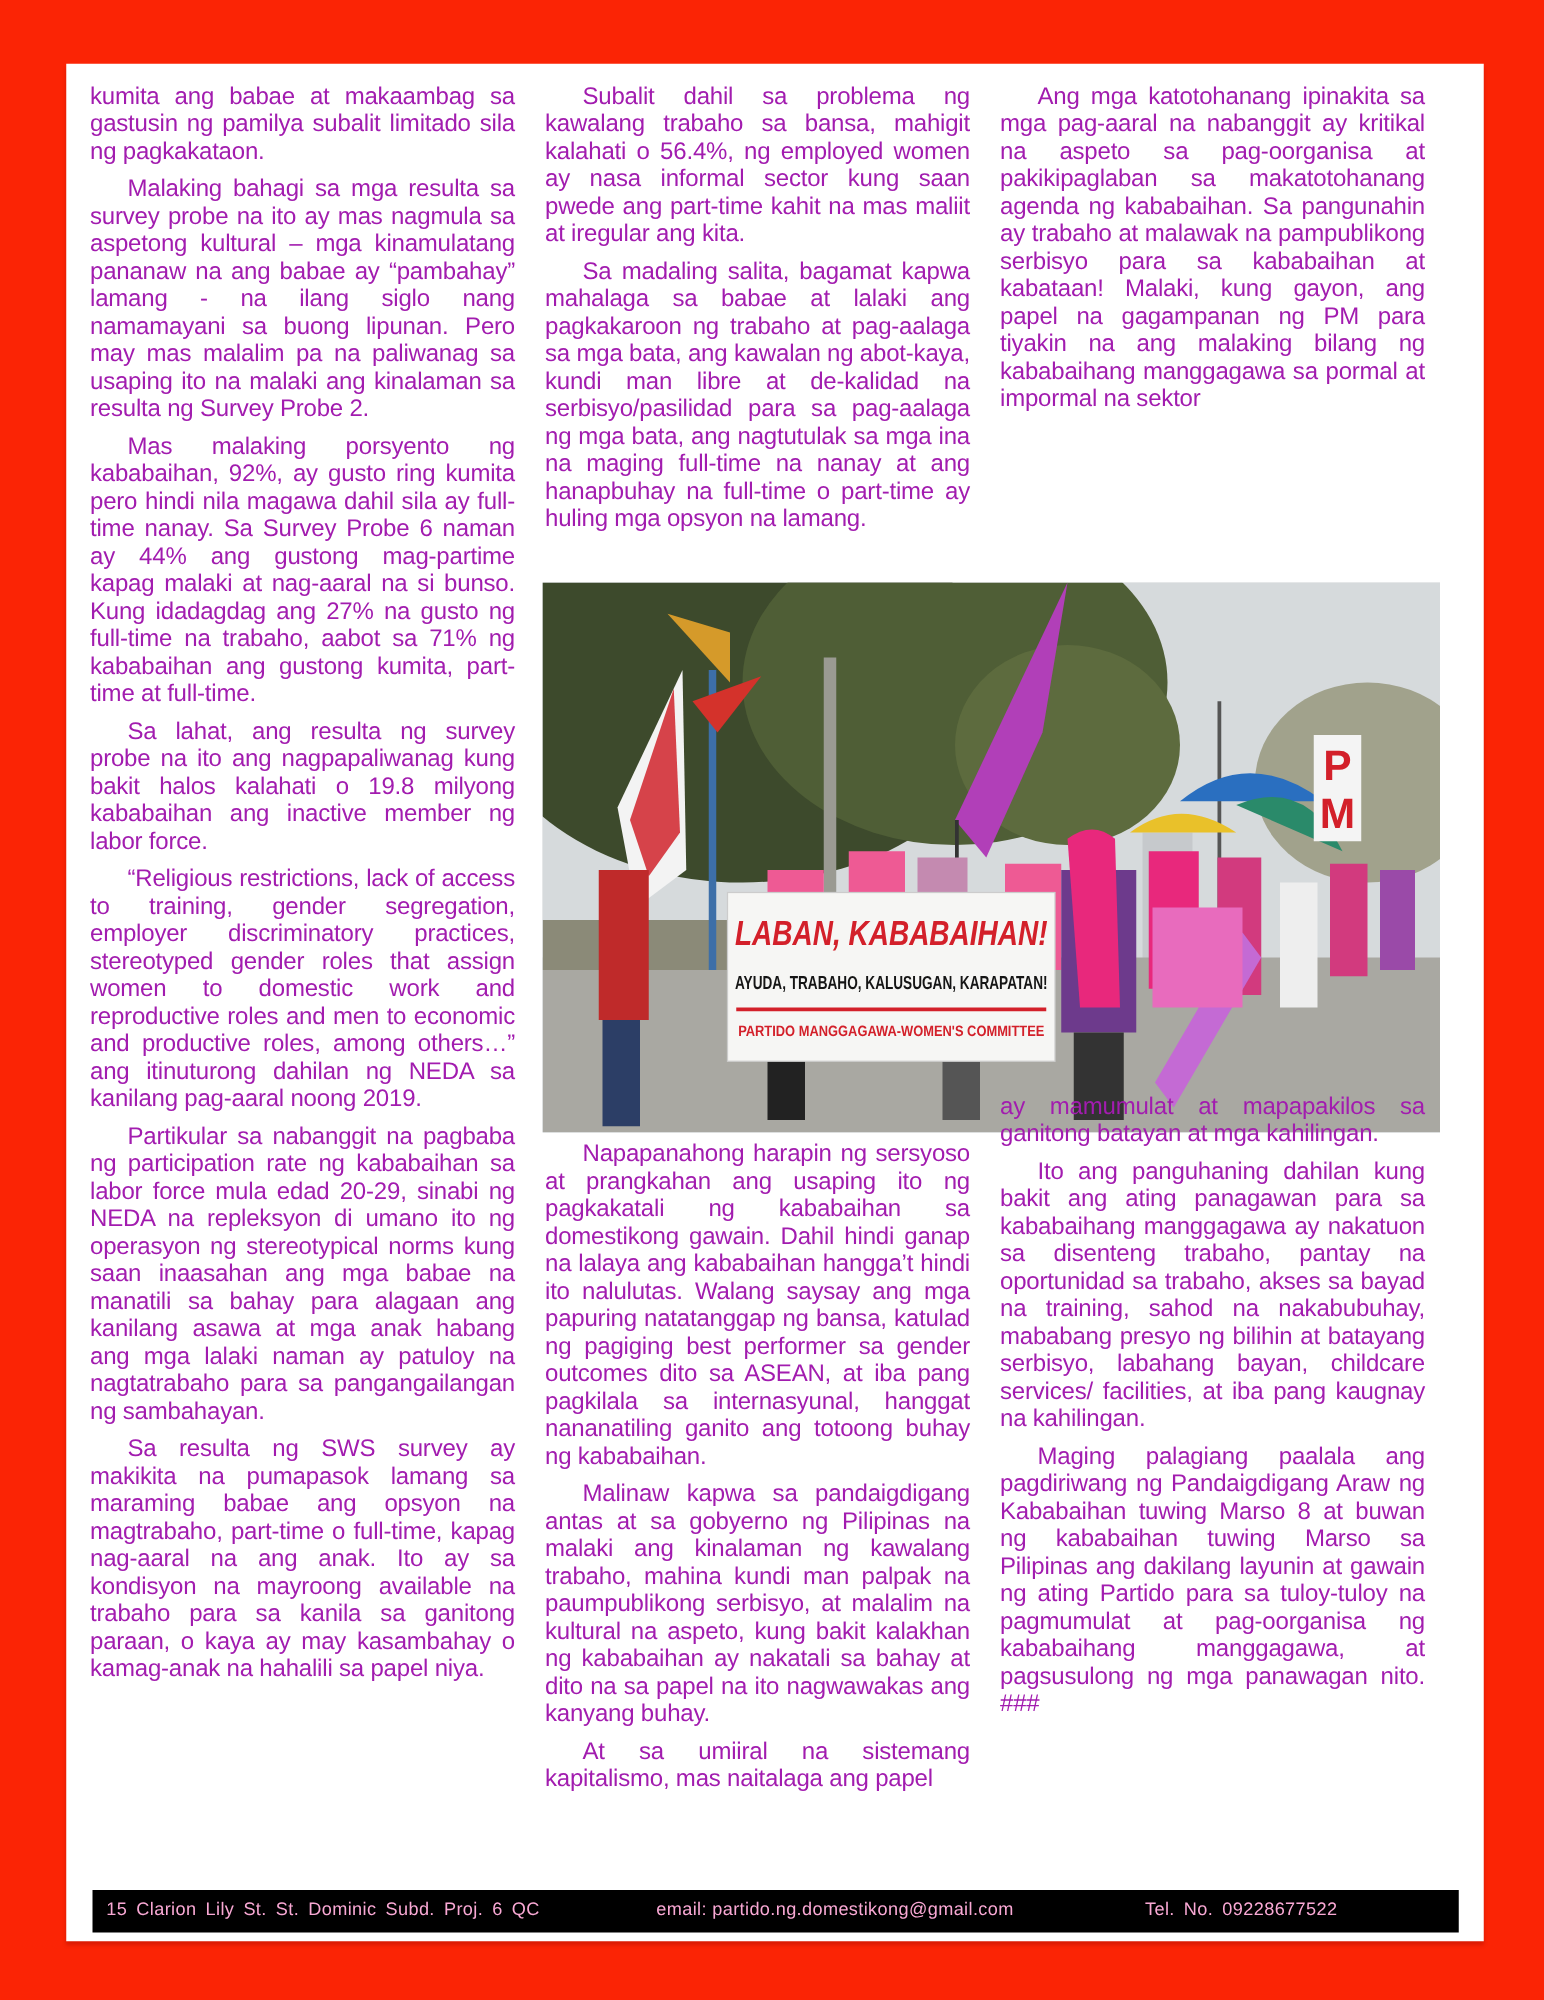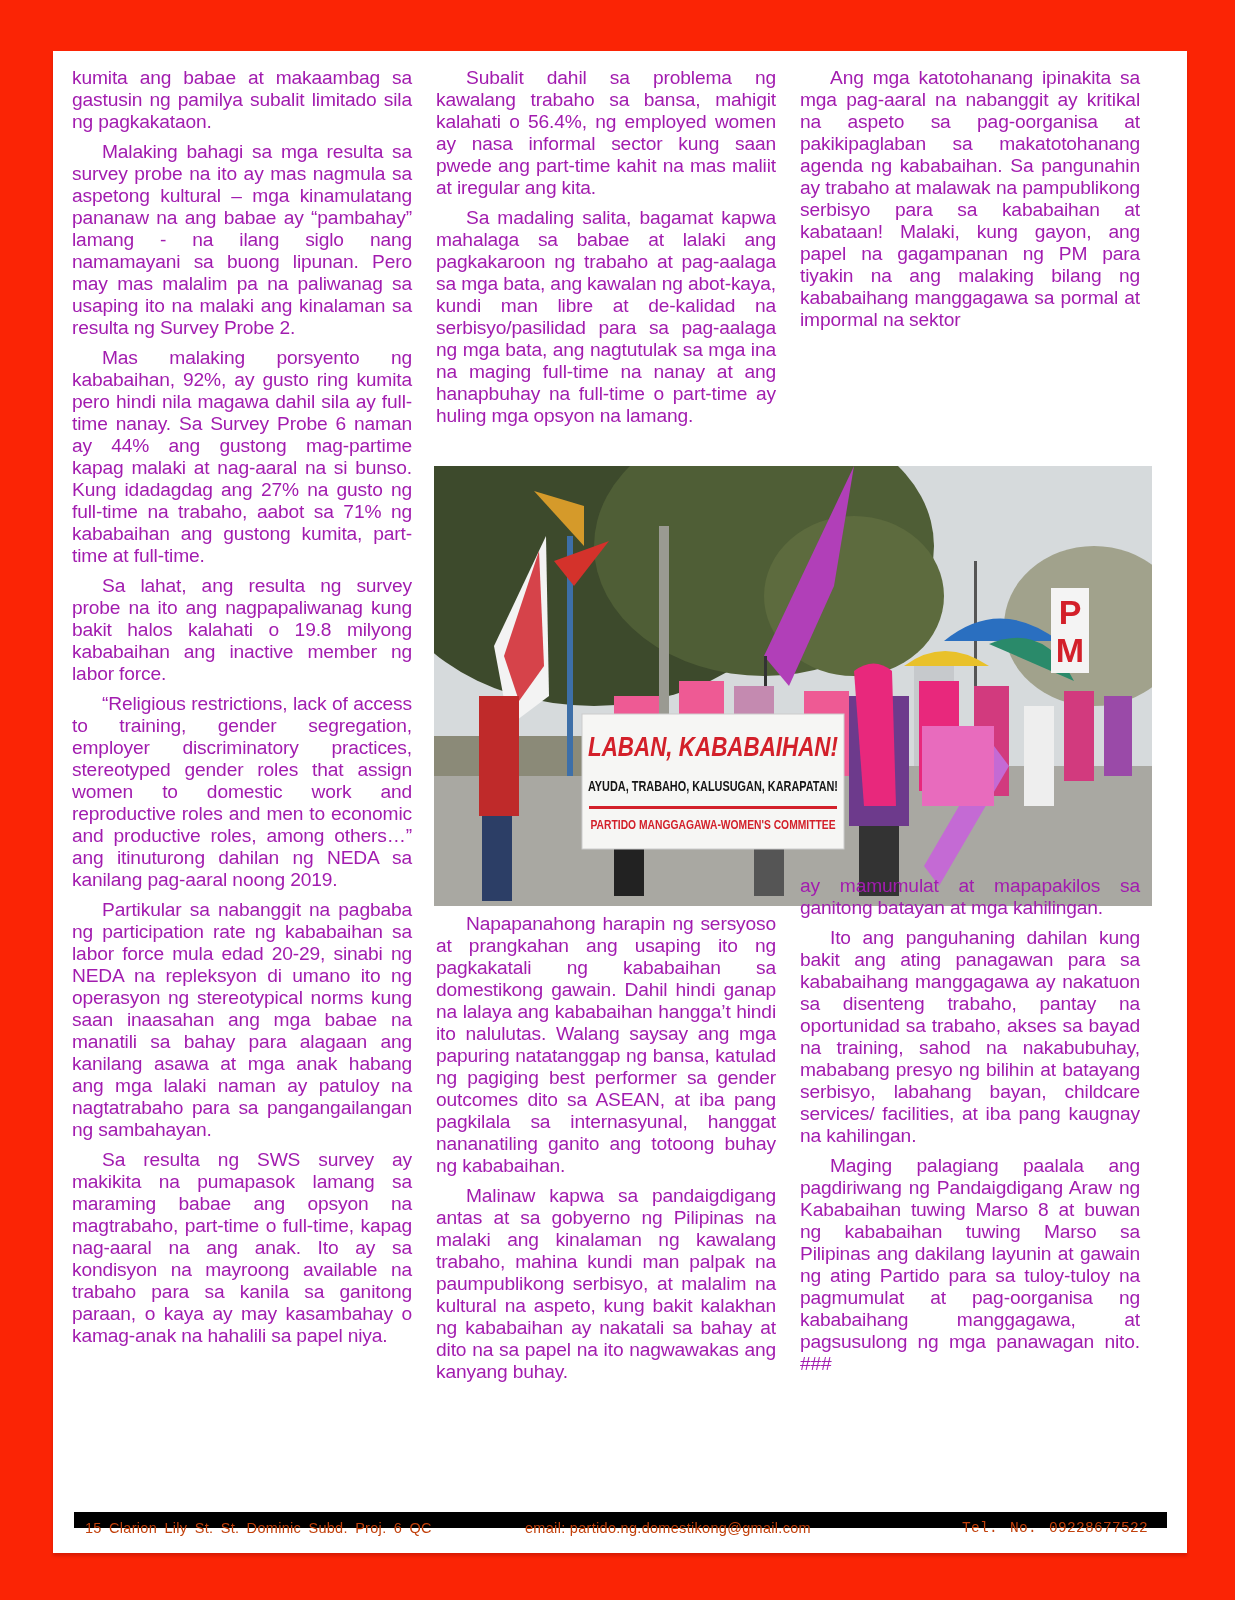--- a/index.html
+++ b/index.html
@@ -39,30 +39,30 @@
     left: 381px; top: 415px;
     width: 718px; height: 440px;
     overflow: hidden;
     background: #cfd3d6;
   }
   .photo svg { display: block; }
 
   .footer {
     position: absolute;
     left: 21px; top: 1461px;
-    width: 1093px; height: 16px;
+    width: 1093px; height: 34px;
     background: #000;
-    color: #c2410c;
+    color: #f9a8d4;
     font-size: 14.5px;
     letter-spacing: 0.3px;
   }
   .footer span { position: absolute; top: 8px; white-space: nowrap; }
   .f-addr { left: 11px; word-spacing: 3px; }
   .f-email { left: 451px; }
-  .f-tel { left: 888px; word-spacing: 3px; font-family: Liberation Mono, monospace; }
+  .f-tel { left: 842px; word-spacing: 3px; }
 </style>
 </head>
 <body>
 
 <div class="page">
 
   <div class="col col1">
       <p class="cont">kumita ang babae at makaambag sa gastusin ng pamilya subalit limitado sila ng pagkakataon.</p>
       <p>Malaking bahagi sa mga resulta sa survey probe na ito ay mas nagmula sa aspetong kultural – mga kinamulatang pananaw na ang babae ay “pambahay” lamang - na ilang siglo nang namamayani sa buong lipunan. Pero may mas malalim pa na paliwanag sa usaping ito na malaki ang kinalaman sa resulta ng Survey Probe 2.</p>
       <p>Mas malaking porsyento ng kababaihan, 92%, ay gusto ring kumita pero hindi nila magawa dahil sila ay full-time nanay. Sa Survey Probe 6 naman ay 44% ang gustong mag-partime kapag malaki at nag-aaral na si bunso. Kung idadagdag ang 27% na gusto ng full-time na trabaho, aabot sa 71% ng kababaihan ang gustong kumita, part-time at full-time.</p>
@@ -142,20 +142,21 @@
         <text x="279" y="325" text-anchor="middle" font-family="Liberation Sans, sans-serif" font-weight="bold" font-size="15" fill="#151515" textLength="250" lengthAdjust="spacingAndGlyphs">AYUDA, TRABAHO, KALUSUGAN, KARAPATAN!</text>
         <rect x="155" y="340" width="248" height="3" fill="#d3202a"></rect>
         <text x="279" y="363" text-anchor="middle" font-family="Liberation Sans, sans-serif" font-weight="bold" font-size="12" fill="#d3202a" textLength="245" lengthAdjust="spacingAndGlyphs">PARTIDO MANGGAGAWA-WOMEN'S COMMITTEE</text>
       </g>
     </svg>
   </div>
 
   <div class="col col2b">
       <p>Napapanahong harapin ng sersyoso at prangkahan ang usaping ito ng pagkakatali ng kababaihan sa domestikong gawain. Dahil hindi ganap na lalaya ang kababaihan hangga’t hindi ito nalulutas. Walang saysay ang mga papuring natatanggap ng bansa, katulad ng pagiging best performer sa gender outcomes dito sa ASEAN, at iba pang pagkilala sa internasyunal, hanggat nananatiling ganito ang totoong buhay ng kababaihan.</p>
       <p>Malinaw kapwa sa pandaigdigang antas at sa gobyerno ng Pilipinas na malaki ang kinalaman ng kawalang trabaho, mahina kundi man palpak na paumpublikong serbisyo, at malalim na kultural na aspeto, kung bakit kalakhan ng kababaihan ay nakatali sa bahay at dito na sa papel na ito nagwawakas ang kanyang buhay.</p>
+      <p>At sa umiiral na sistemang kapitalismo, mas naitalaga ang papel</p>
     </div>
   <div class="col col3b">
       <p class="cont">ay mamumulat at mapapakilos sa ganitong batayan at mga kahilingan.</p>
       <p>Ito ang panguhaning dahilan kung bakit ang ating panagawan para sa kababaihang manggagawa ay nakatuon sa disenteng trabaho, pantay na oportunidad sa trabaho, akses sa bayad na training, sahod na nakabubuhay, mababang presyo ng bilihin at batayang serbisyo, labahang bayan, childcare services/ facilities, at iba pang kaugnay na kahilingan.</p>
       <p>Maging palagiang paalala ang pagdiriwang ng Pandaigdigang Araw ng Kababaihan tuwing Marso 8 at buwan ng kababaihan tuwing Marso sa Pilipinas ang dakilang layunin at gawain ng ating Partido para sa tuloy-tuloy na pagmumulat at pag-oorganisa ng kababaihang manggagawa, at pagsusulong ng mga panawagan nito. ###</p>
     </div>
 
   <div class="footer">
     <span class="f-addr">15 Clarion Lily St. St. Dominic Subd. Proj. 6 QC</span>
     <span class="f-email">email: partido.ng.domestikong@gmail.com</span>

